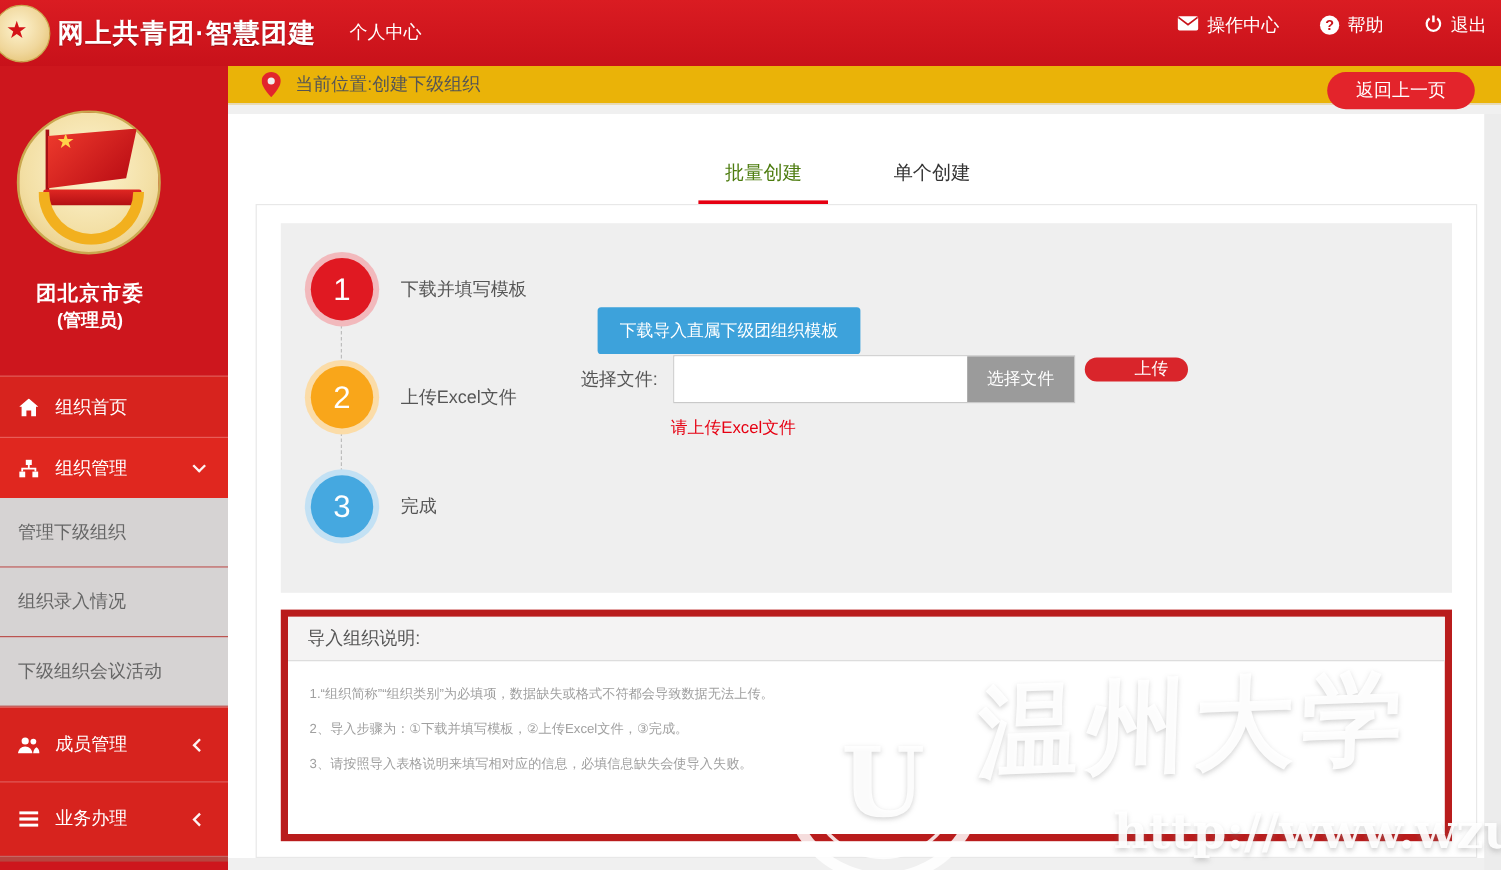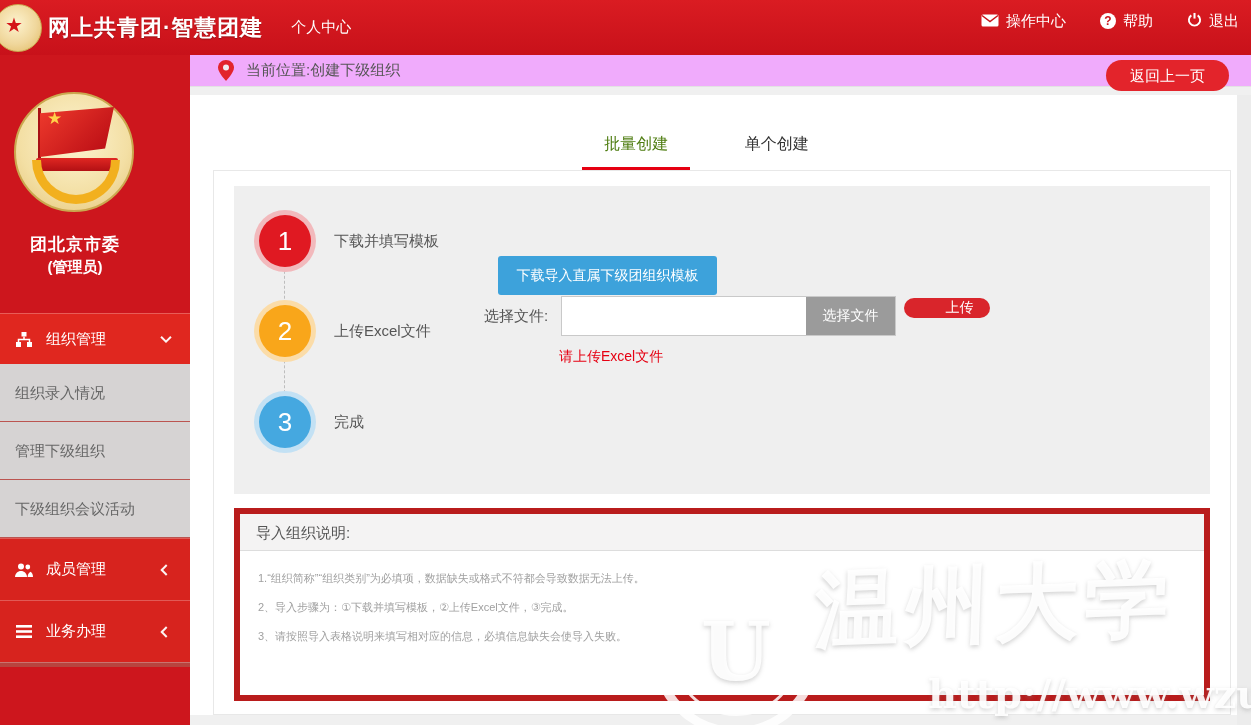--- a/index.html
+++ b/index.html
@@ -53,21 +53,21 @@
   .chev.down { transform:translateY(-70%) rotate(-45deg); }
   .chev.left { transform:translateY(-50%) rotate(45deg); }
   .ssub { width:190px; }
   .ssubitem { height:58px; line-height:58px; padding-left:15px; font-size:15px; color:#666;
     background:#d6d3d3; border-bottom:1px solid #bb5450; cursor:pointer; }
   .sitem.tall { height:62px; }
   .sdiv-bottom { height:5px; background:#b8443f; border-top:1px solid rgba(255,255,255,.25); }
 
   
   .main { position:absolute; left:190px; top:55px; width:1061px; height:670px; background:#f0f0f0; }
-  .crumb { position:absolute; left:0; top:0; width:1061px; height:32px; background:#f0abfc;
+  .crumb { position:absolute; left:0; top:0; width:1061px; height:32px; background:#eab308;
     border-bottom:1px solid #e3e2e3; display:flex; align-items:center; }
   .crumb .pin { margin-left:28px; margin-right:12px; display:flex; }
   .crumb-text { font-size:15px; color:#555; }
   .back-btn { position:absolute; right:22px; top:5px; height:31px; line-height:31px;
     padding:0 24px; background:#e3242b; color:#fff; font-size:15px; border:none;
     border-radius:16px; cursor:pointer; }
 
   .content { position:absolute; left:0; top:40px; width:1047px; height:620px; background:#fff; }
   .scroll-strip { position:absolute; right:0; top:40px; width:14px; height:630px; background:#ececec; }
 
@@ -158,35 +158,43 @@
       <div class="flag">
         <span class="star">★</span>
       </div>
       <div class="banner"></div>
       <div class="gear"></div>
     </div>
     <div class="org-name">团北京市委</div>
     <div class="org-role">(管理员)</div>
 
     <div class="smenu">
+      <div class="sitem">
+        <span class="icon">
+            <svg width="16" height="15" viewBox="0 0 16 15">
+              <path d="M8 0L0 7h2v8h4v-5h4v5h4V7h2L8 0z" fill="#fff"></path>
+            </svg>
+          </span>
+        <span>组织首页</span>
+      </div>
       <div class="sitem active">
         <span class="icon">
             <svg width="16" height="15" viewBox="0 0 16 15">
               <rect x="5.5" y="0" width="5" height="4.5" fill="#fff"></rect>
               <rect x="0" y="10" width="5" height="5" fill="#fff"></rect>
               <rect x="11" y="10" width="5" height="5" fill="#fff"></rect>
               <path d="M8 4.5v3M2.5 10V7.5h11V10" stroke="#fff" stroke-width="1.5" fill="none"></path>
             </svg>
           </span>
         <span>组织管理</span>
         <span class="chev down"></span>
       </div>
       <div class="ssub">
+        <div class="ssubitem">管理下级组织</div>
         <div class="ssubitem">组织录入情况</div>
-        <div class="ssubitem">管理下级组织</div>
         <div class="ssubitem">下级组织会议活动</div>
       </div>
       <div class="sitem tall">
         <span class="icon">
             <svg width="18" height="14" viewBox="0 0 18 14">
               <circle cx="6" cy="3.5" r="3" fill="#fff"></circle>
               <circle cx="12.8" cy="4" r="2.4" fill="#fff"></circle>
               <path d="M0 14c0-3.3 2.7-6 6-6s6 2.7 6 6z" fill="#fff"></path>
               <path d="M12.6 14c.1-2.3 1.2-4.2 2.8-5.2 1.6.9 2.6 2.9 2.6 5.2z" fill="#fff"></path>
             </svg>

